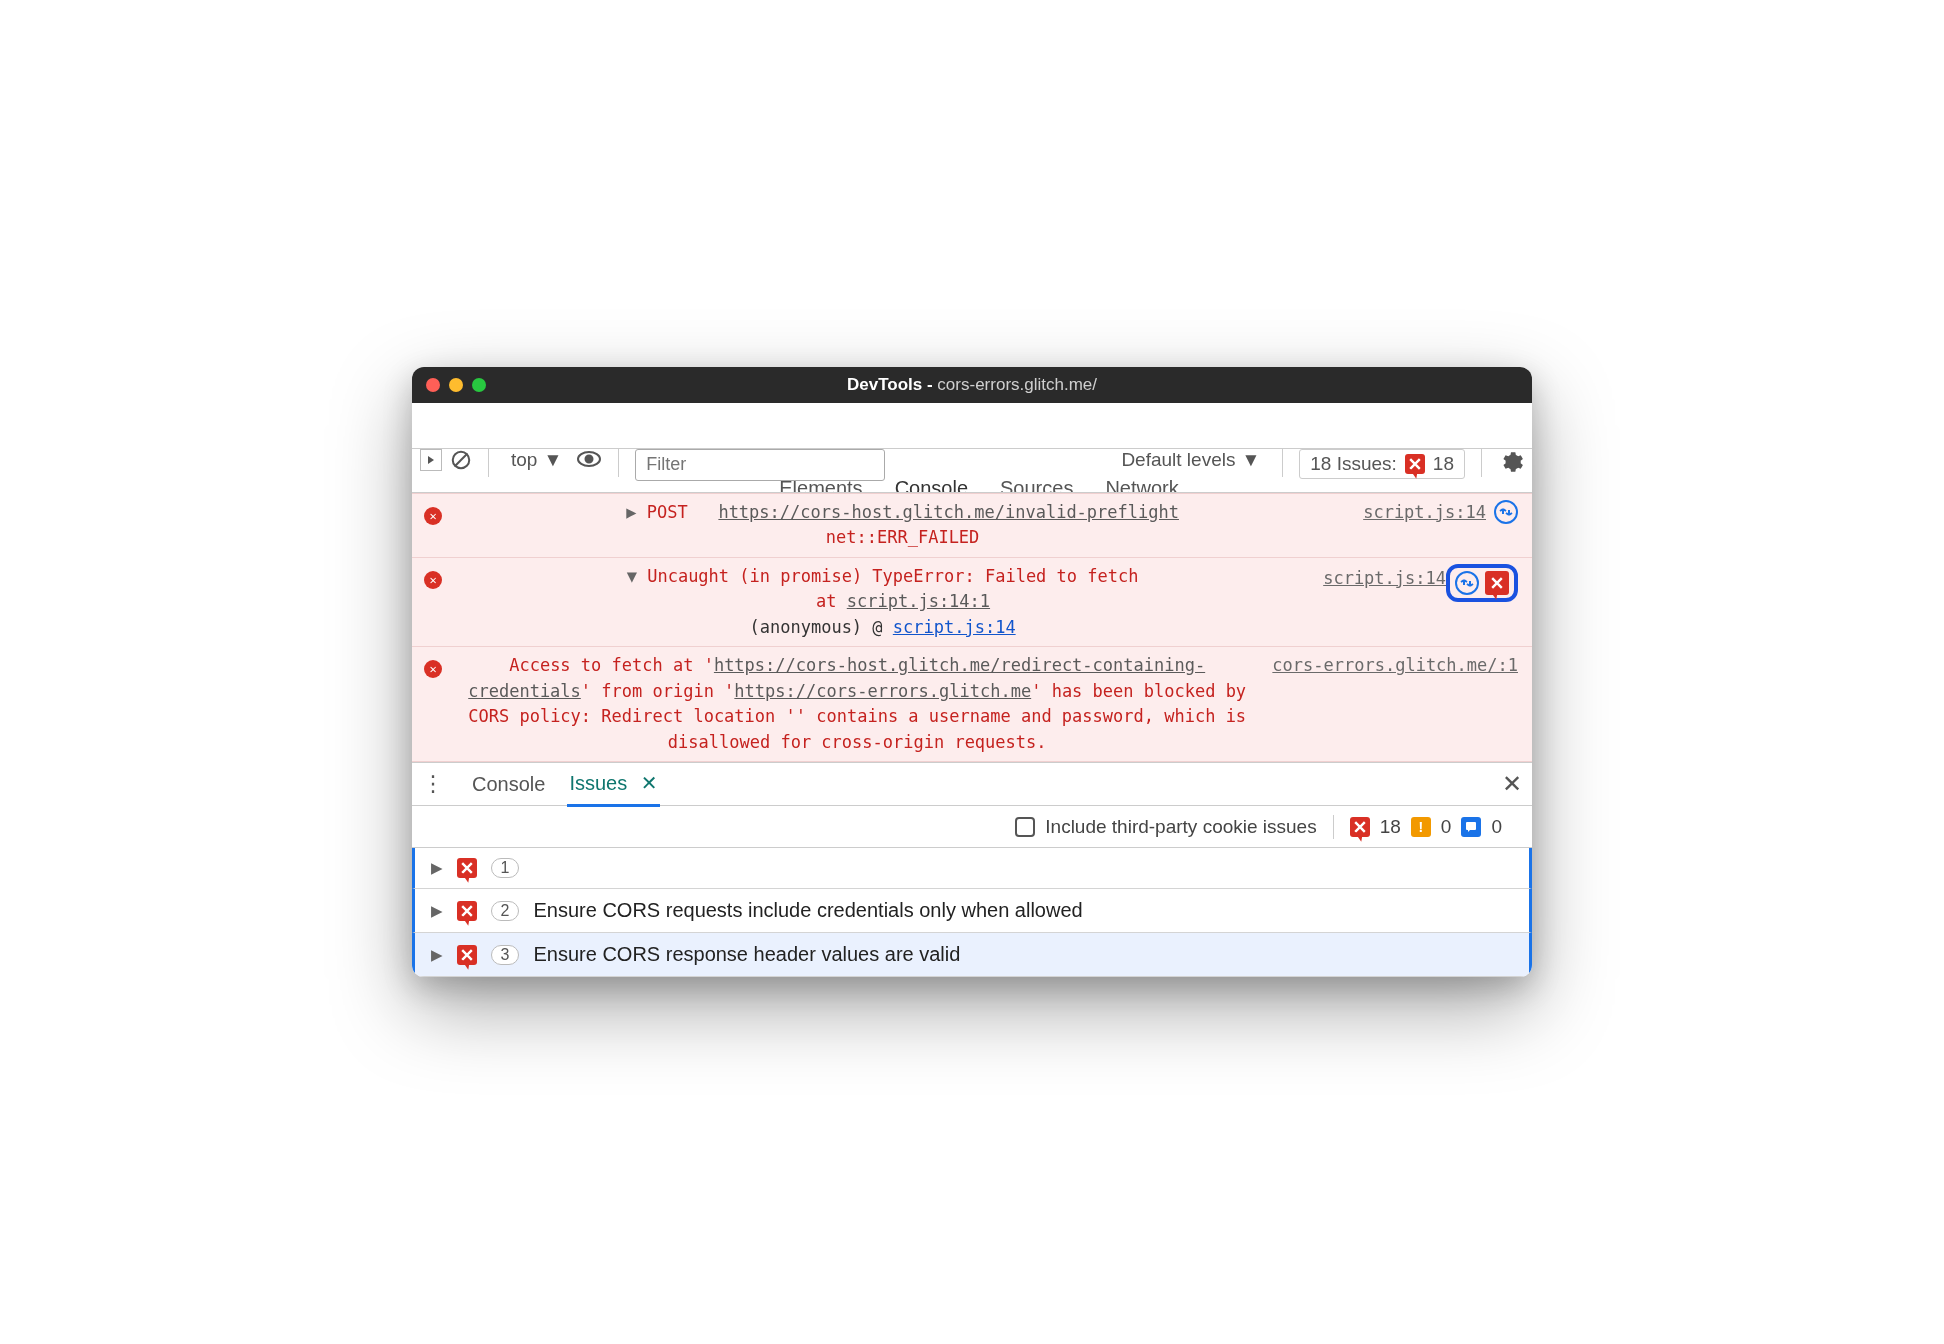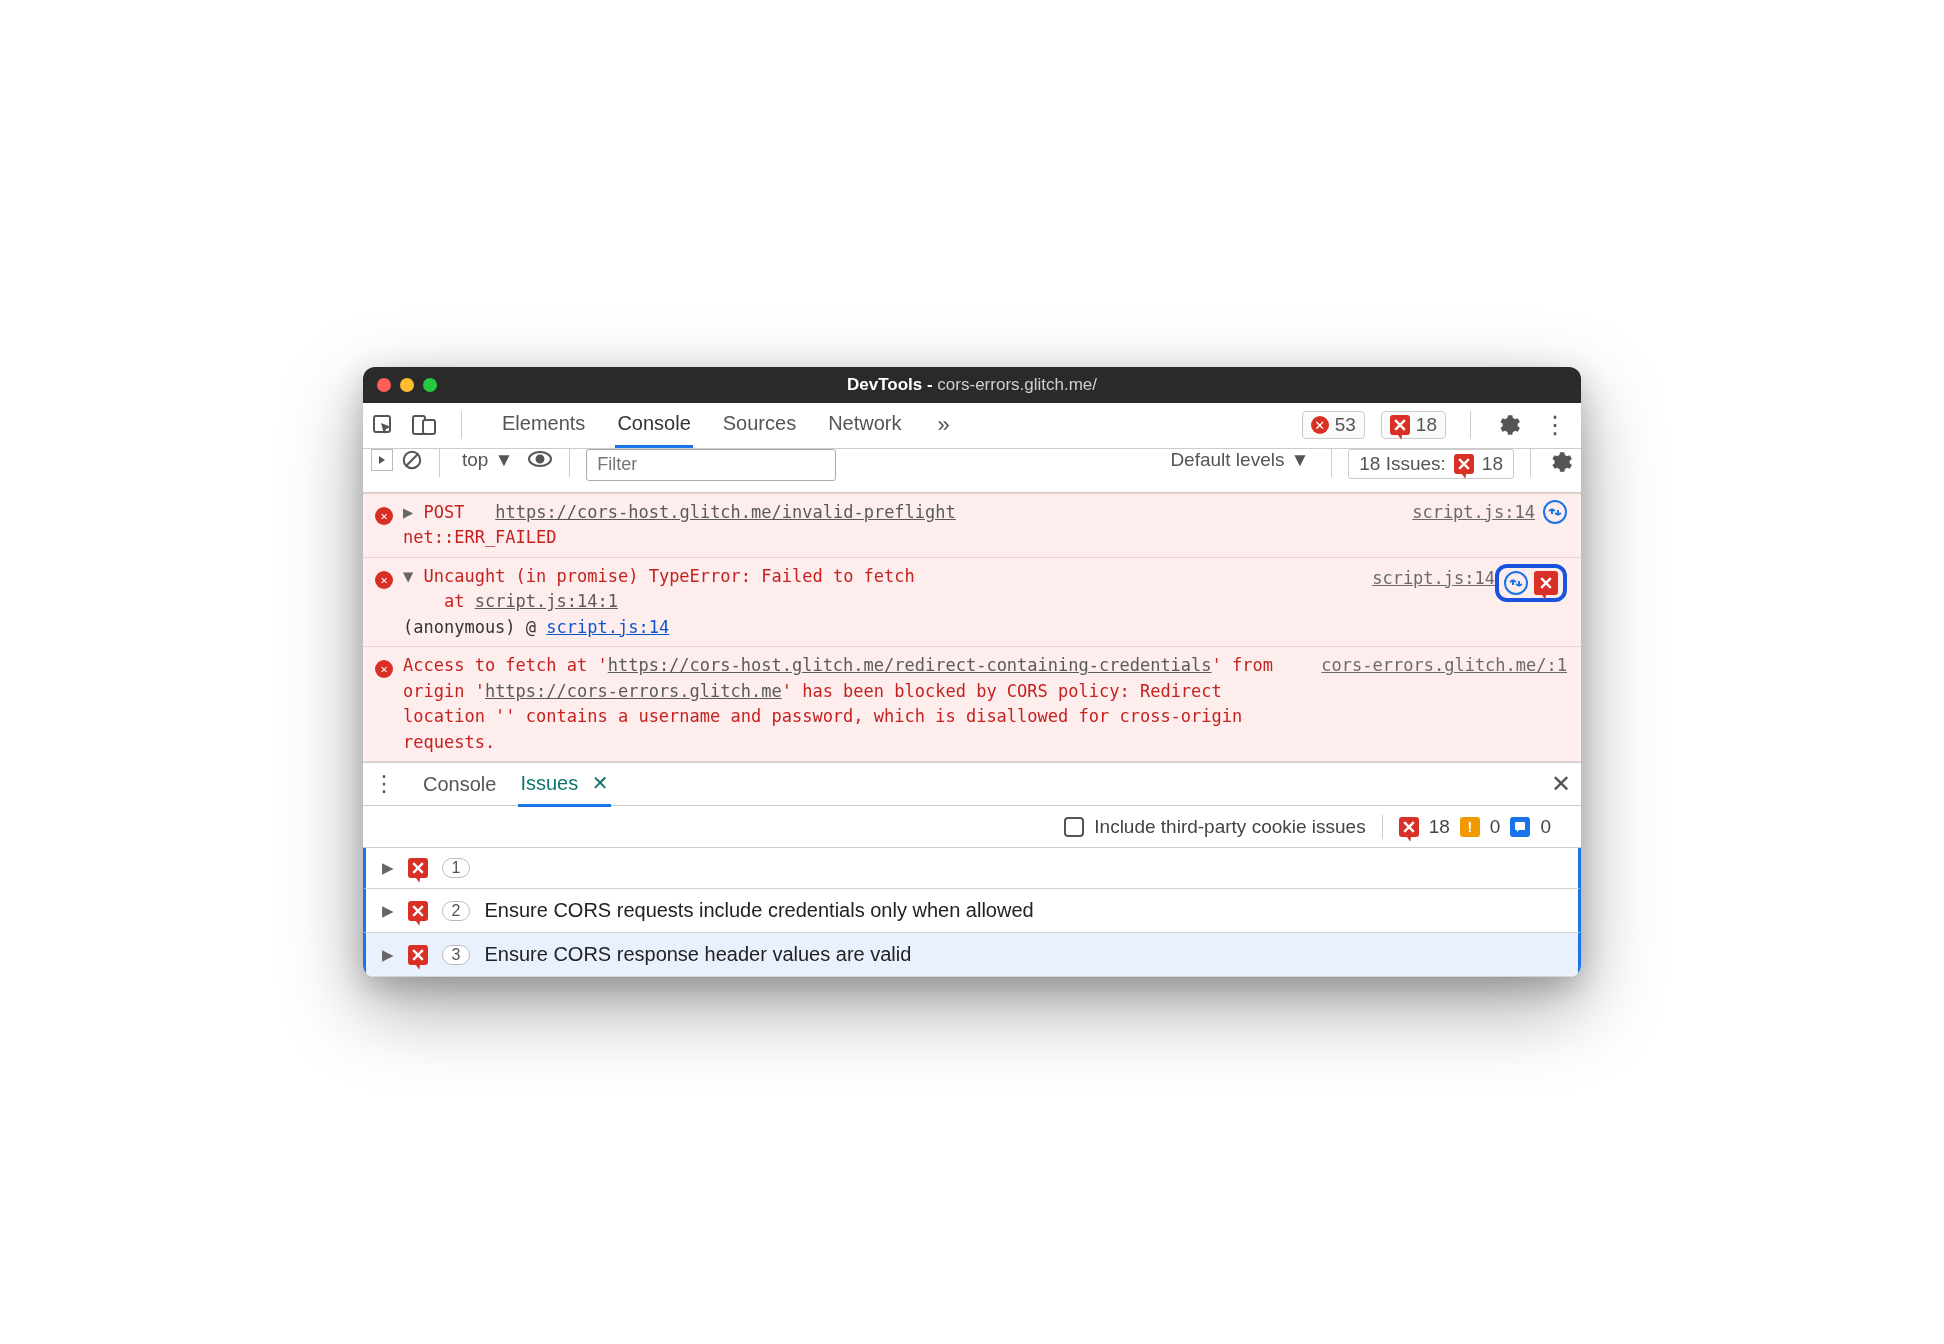--- a/index.html
+++ b/index.html
@@ -6,21 +6,21 @@
   body {
     font-family: -apple-system, "Helvetica Neue", Arial, sans-serif;
     background: #fff;
     display: flex;
     justify-content: center;
     align-items: center;
     min-height: 100vh;
     padding: 40px;
   }
   .window {
-    width: 1218px;
+    width: 1120px;
     border-radius: 12px;
     box-shadow: 0 30px 80px rgba(0,0,0,0.35), 0 10px 30px rgba(0,0,0,0.2);
     overflow: hidden;
     background: #fff;
     display: flex;
     flex-direction: column;
   }
   .titlebar {
     background: #2a2a2a;
     height: 36px;
@@ -39,20 +39,21 @@
 
   .toolbar {
     display: flex;
     align-items: center;
     border-bottom: 1px solid #ccc;
     height: 46px;
     padding: 16px 8px;
     gap: 16px;
     font-size: 20px;
     color: #555;
+    flex-direction: column;
   }
   .divider { width:1px; height:28px; background:#ccc; margin:0 8px; }
   .tabs { display:flex; gap: 28px; padding-left:14px; }
   .tab { padding: 10px 2px; cursor:pointer; color:#555;}
   .tab.active { color:#1a73e8; border-bottom: 3px solid #1a73e8; font-weight:500; color:#333;}
   .chev { font-size:22px; margin-left:18px; color:#555; }
   .spacer { flex:1; }
   .pill {
     border:1px solid #ccc; border-radius:4px; padding:2px 8px;
     display:flex; align-items:center; gap:6px; font-size:19px;
@@ -81,21 +82,21 @@
 
   .console-list { font-family: Menlo, Monaco, Consolas, monospace; font-size:17px; line-height:1.5; }
   .row {
     border-top:1px solid #f0d0d0; border-bottom:1px solid #f0d0d0;
     background:#fdeded; padding:6px 14px 6px 40px; position:relative; color:#c5221f;
     display:flex;
   }
   .row + .row { border-top:none; }
   .row .ericon { position:absolute; left:12px; top:8px; }
   .row .ericon span{ background:#d93025;color:#fff;width:18px;height:18px;border-radius:50%;display:inline-flex;align-items:center;justify-content:center;font-size:12px;font-weight:700;}
-  .row .msg { flex:1; }
+  .row .msg { flex:1;text-align:center; }
   .row .src { color:#6a6a6a; text-decoration:underline; white-space:nowrap; padding-left:10px;}
   .tri { color:#666; cursor:pointer; }
   .link-dark { color:#5a5a5a; text-decoration:underline; }
   .link-blue { color:#1155cc; text-decoration:underline; }
   .net-icon {
     width:24px;height:24px;border:2px solid #1a73e8;border-radius:50%;
     display:inline-flex;align-items:center;justify-content:center;color:#1a73e8;
     font-size:14px; margin-left:8px; flex-shrink:0;
   }
   .callout {

